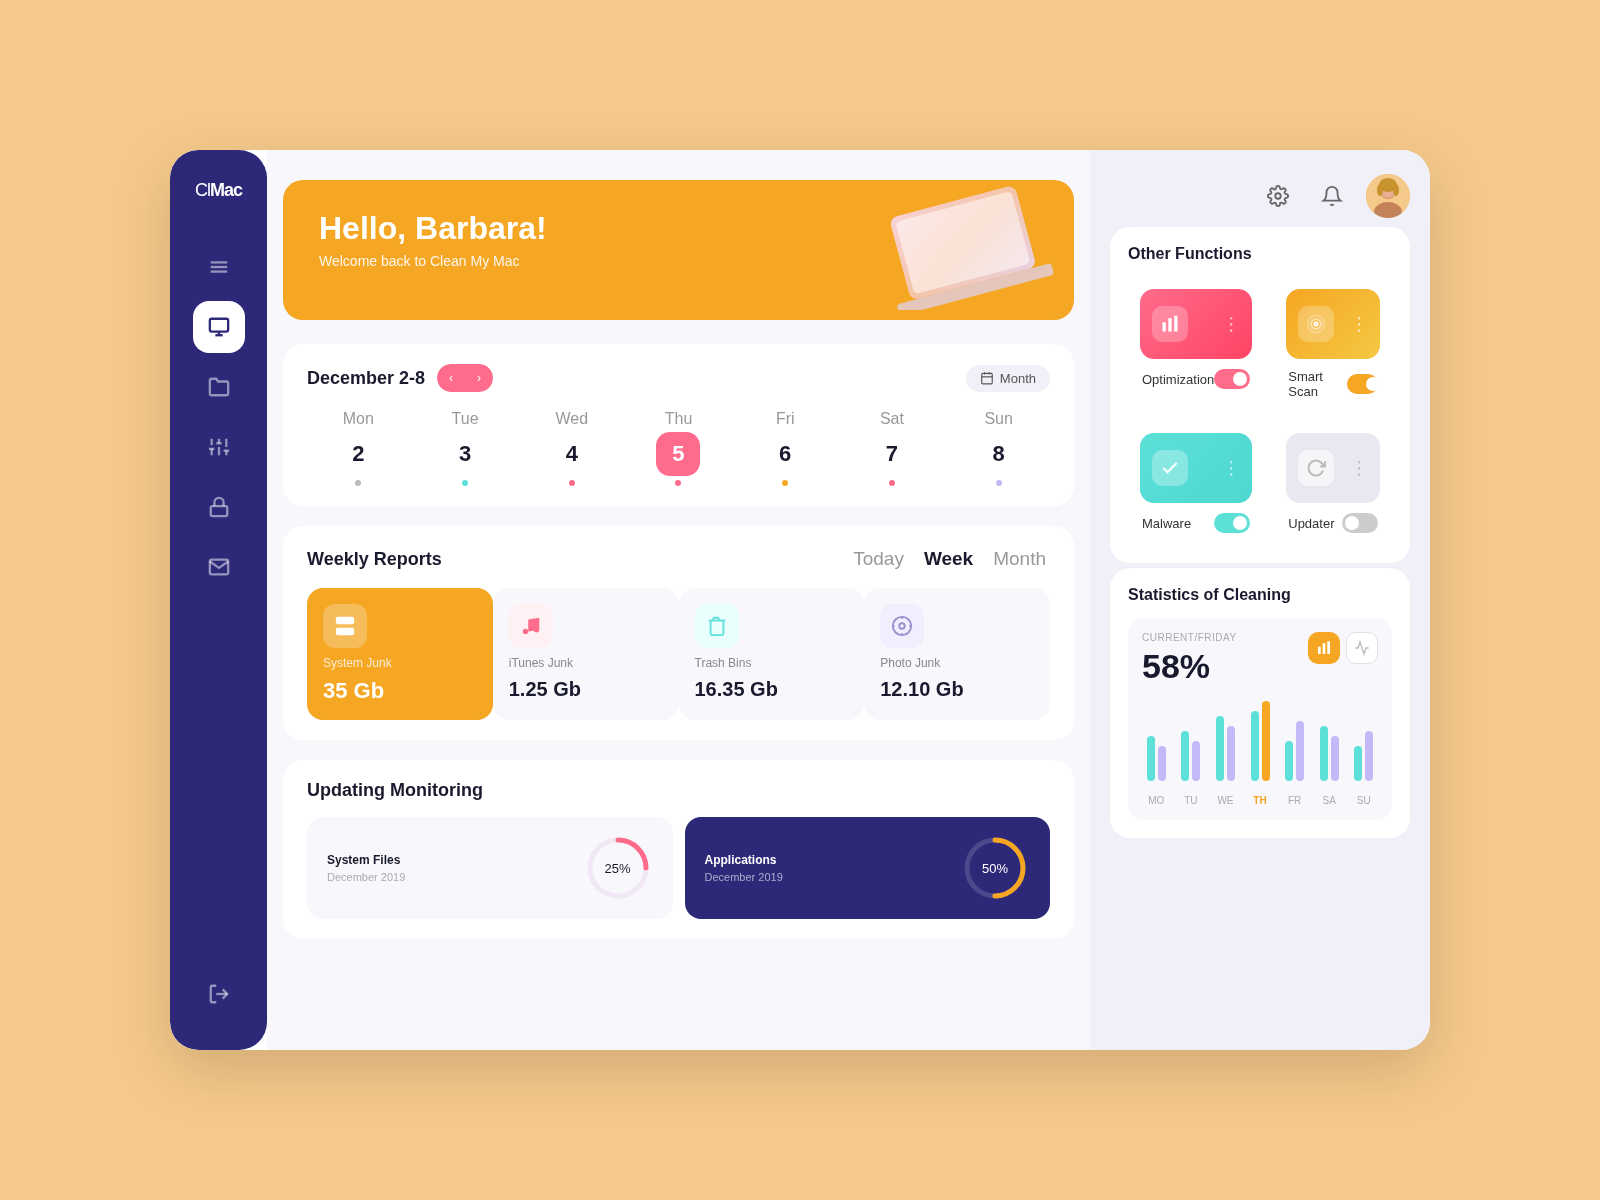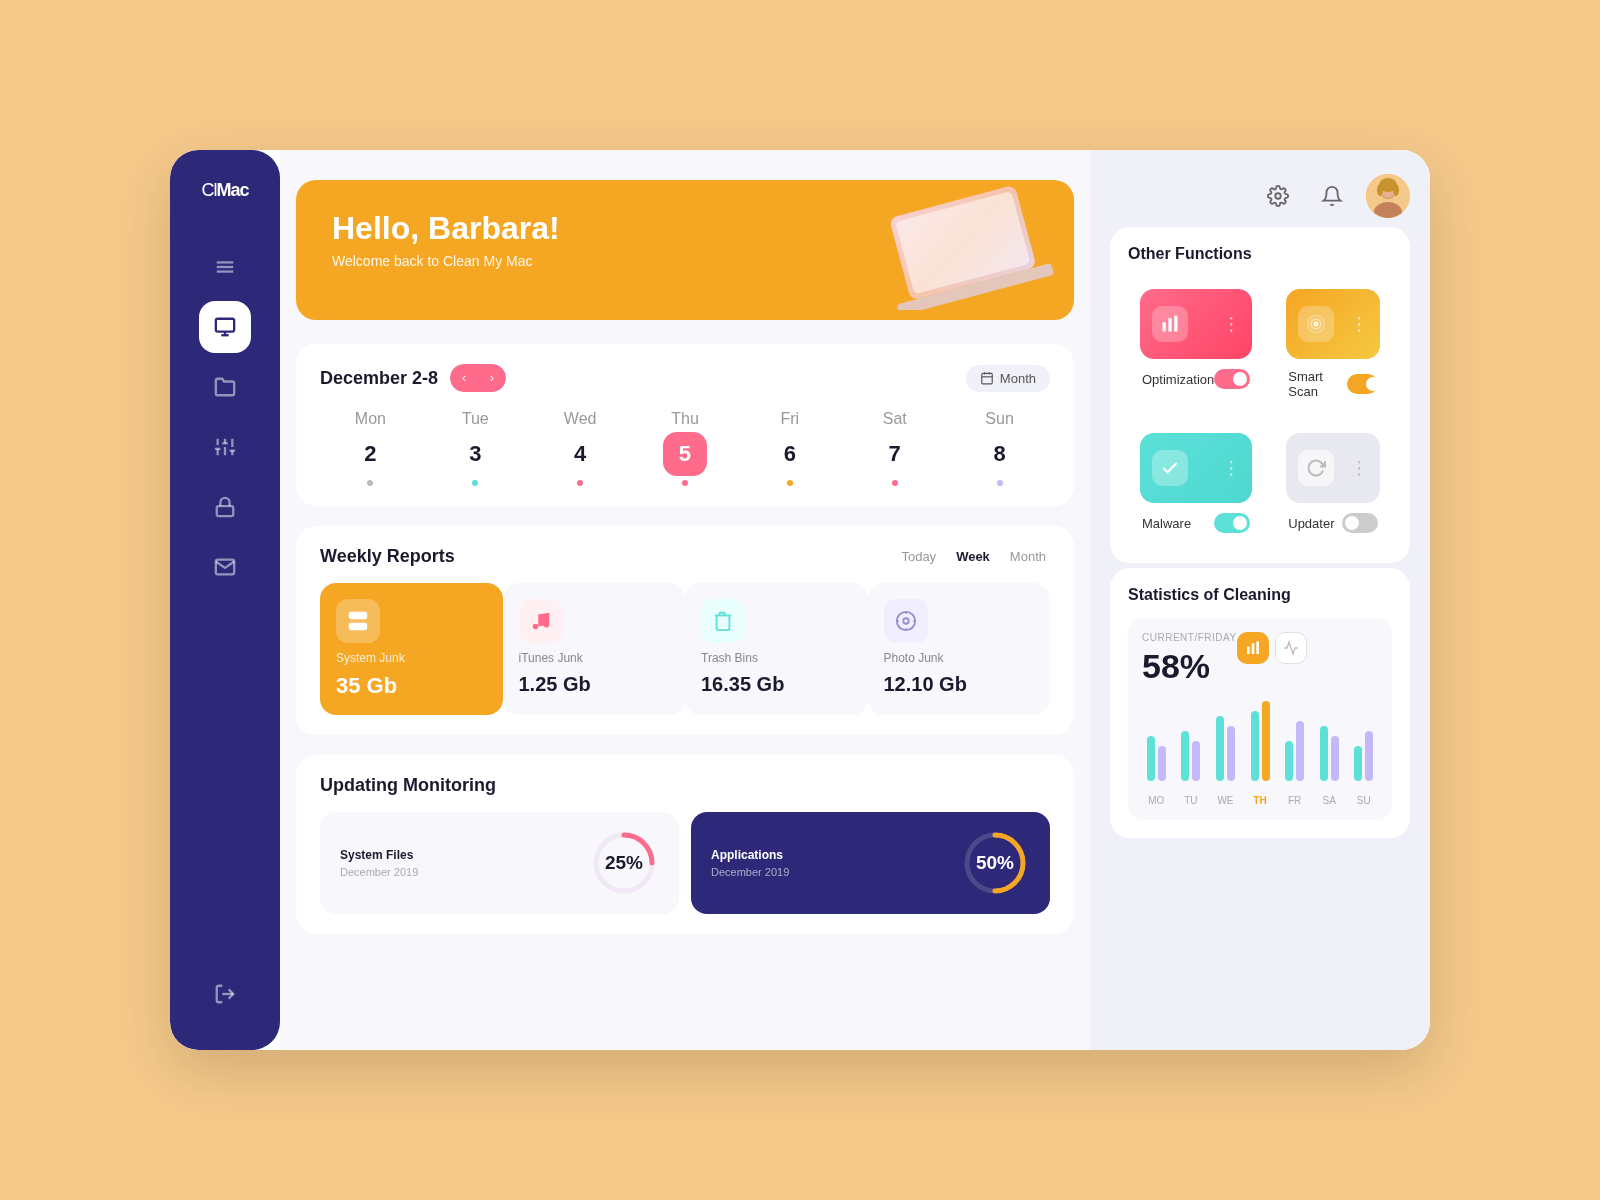--- a/index.html
+++ b/index.html
@@ -15,21 +15,21 @@
       width: 1260px;
       height: 900px;
       background: #fff;
       border-radius: 28px;
       display: flex;
       overflow: hidden;
       box-shadow: 0 20px 60px rgba(0,0,0,0.15);
     }
     
     .sidebar {
-      width: 110px;
+      width: 97px;
       background: #2d2878;
       border-radius: 28px;
       display: flex;
       flex-direction: column;
       align-items: center;
       padding: 30px 0;
       z-index: 10;
     }
     .sidebar-logo {
       color: #fff;
@@ -199,21 +199,21 @@
     .section-title {
       font-size: 18px;
       font-weight: 700;
       color: #1a1a2e;
     }
     .period-tabs {
       display: flex;
       gap: 12px;
     }
     .period-tab {
-      font-size: 13px;
+      font-size: 19px;
       color: #999;
       cursor: pointer;
       padding: 2px 4px;
       text-align: right;
     }
     .period-tab.active {
       color: #1a1a2e;
       font-weight: 600;
     }
     .reports-grid {
@@ -296,22 +296,22 @@
       height: 70px;
     }
     .circular-progress svg {
       transform: rotate(-90deg);
     }
     .circular-progress-label {
       position: absolute;
       top: 50%;
       left: 50%;
       transform: translate(-50%, -50%);
-      font-size: 19px;
-      font-weight: 700;
+      font-size: 13px;
+      font-weight: 400;
       color: #1a1a2e;
     }
     .update-card.dark .circular-progress-label { color: #fff; }
     
     .right-panel {
       width: 340px;
       background: #f0f0f8;
       padding: 24px 20px;
       display: flex;
       flex-direction: column;
@@ -453,21 +453,21 @@
     }
     .stats-value {
       font-size: 34px;
       font-weight: 700;
       color: #1a1a2e;
       margin-bottom: 10px;
     }
     .stats-header-row {
       display: flex;
       align-items: flex-start;
-      justify-content: flex-start;
+      justify-content: space-between;
     }
     .stats-icons {
       display: flex;
       gap: 6px;
     }
     .stats-icon-btn {
       width: 32px;
       height: 32px;
       border-radius: 10px;
       display: flex;

